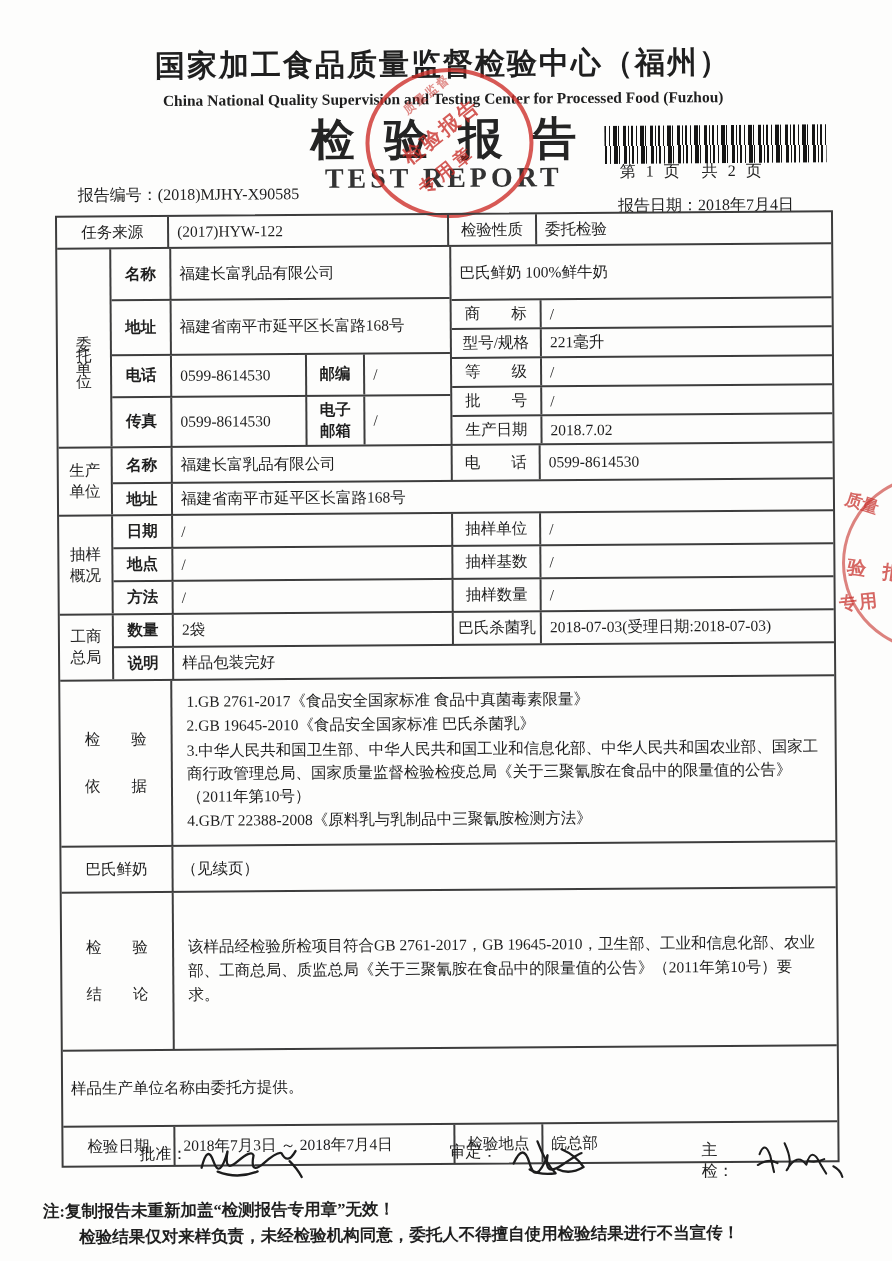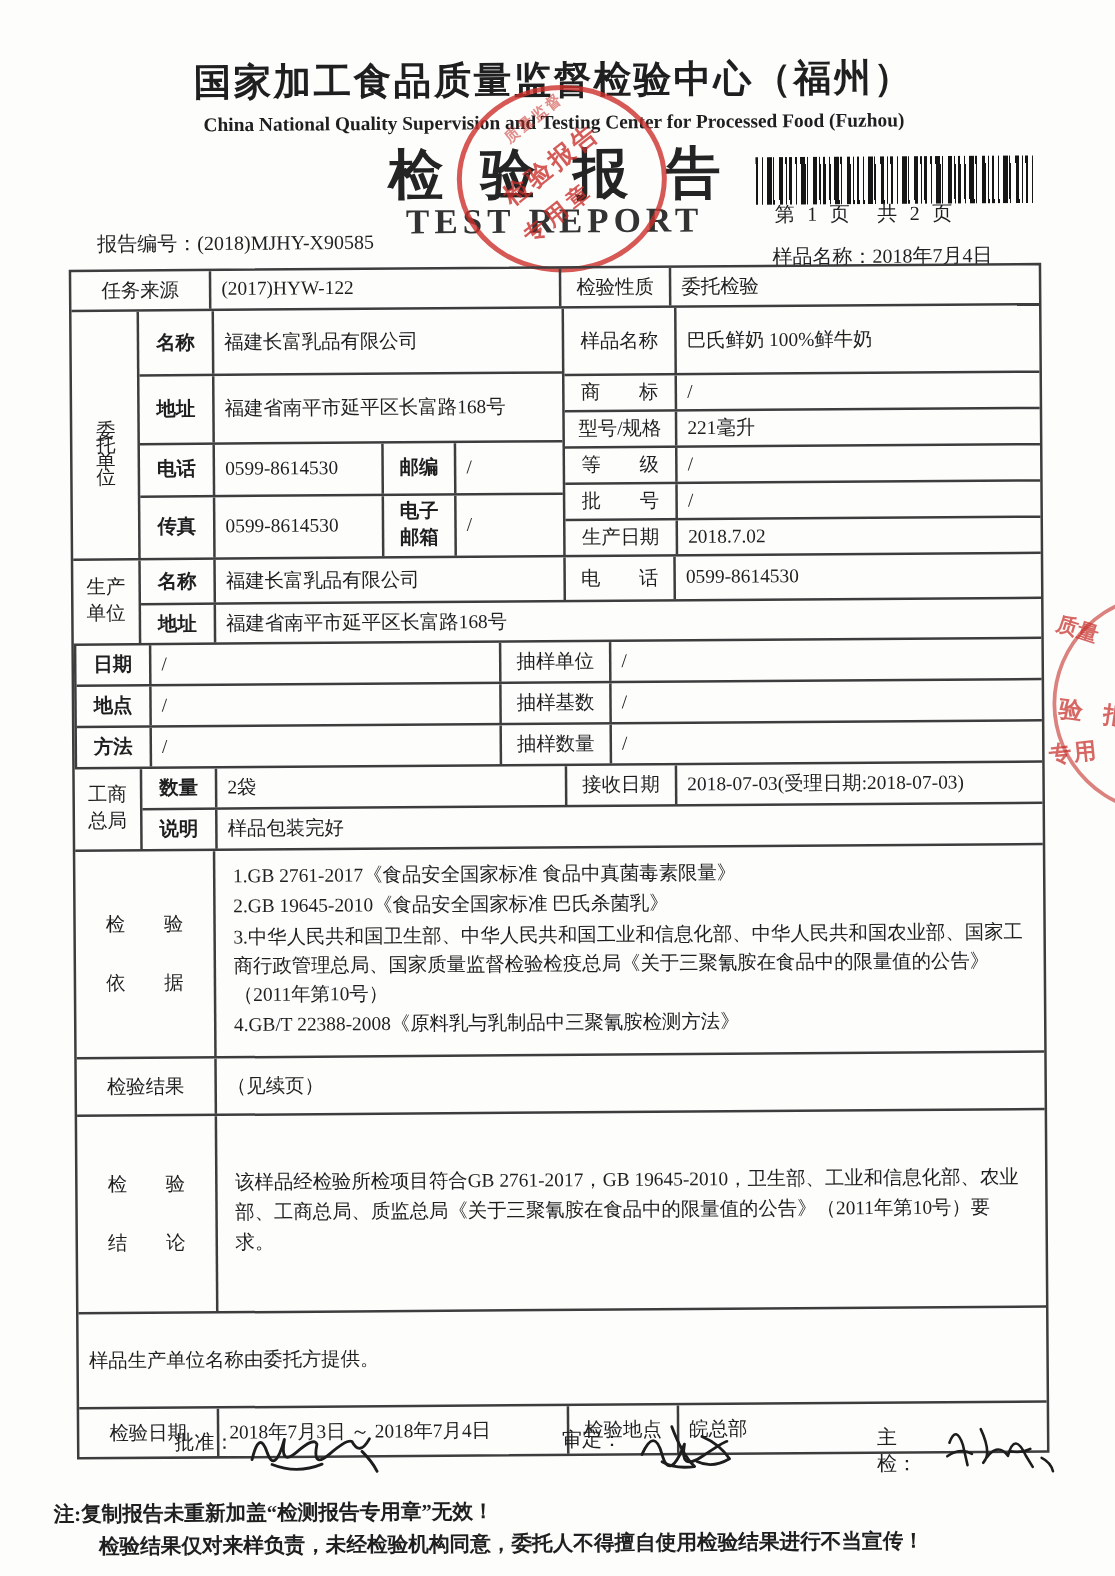--- a/index.html
+++ b/index.html
@@ -102,21 +102,21 @@
 
   <div class="stamp">
     <span class="s3">质量监督</span>
     <span class="s1">检验报告</span>
     <span class="s2">专用章</span>
   </div>
 
   <div class="barcode"></div>
   <div class="page-info">第 1 页　共 2 页</div>
   <div class="report-no"><span>报告编号：</span><span>(2018)MJHY-X90585</span></div>
-  <div class="report-date"><span>样品名称：</span><span>2018年7月4日</span></div>
+  <div class="report-date"><span>报告日期：</span><span>2018年7月4日</span></div>
 
   <div class="tbl">
 
     <div class="row hA">
       <div class="cell lab w110">任务来源</div>
       <div class="cell val w280">(2017)HYW-122</div>
       <div class="cell lab w88">检验性质</div>
       <div class="cell val">委托检验</div>
     </div>
 
@@ -143,21 +143,20 @@
           <div class="cell lab w58">传真</div>
           <div class="cell val w135">0599-8614530</div>
           <div class="cell lab w58">
                 <span class="wrap2">电子邮箱</span>
               </div>
           <div class="cell val">/</div>
         </div>
       </div>
       <div class="stack right-rows">
         <div class="srow">
-          <div class="cell lab w88">样品名称</div>
           <div class="cell val">巴氏鲜奶 100%鲜牛奶</div>
         </div>
         <div class="srow">
           <div class="cell lab w88">商　　标</div>
           <div class="cell val">/</div>
         </div>
         <div class="srow">
           <div class="cell lab w88">型号/规格</div>
           <div class="cell val">221毫升</div>
         </div>
@@ -188,20 +187,23 @@
           <div class="cell val">0599-8614530</div>
         </div>
         <div class="srow hC2">
           <div class="cell lab w58">地址</div>
           <div class="cell val">福建省南平市延平区长富路168号</div>
         </div>
       </div>
     </div>
 
     <div class="row">
+      <div class="cell lab w52">
+            <span class="wrap2">抽样概况</span>
+          </div>
       <div class="stack">
         <div class="srow hD">
           <div class="cell lab w58">日期</div>
           <div class="cell val w280">/</div>
           <div class="cell lab w88">抽样单位</div>
           <div class="cell val">/</div>
         </div>
         <div class="srow hD">
           <div class="cell lab w58">地点</div>
           <div class="cell val w280">/</div>
@@ -218,21 +220,21 @@
     </div>
 
     <div class="row">
       <div class="cell lab w52">
             <span class="wrap2">工商总局</span>
           </div>
       <div class="stack">
         <div class="srow hE1">
           <div class="cell lab w58">数量</div>
           <div class="cell val w280">2袋</div>
-          <div class="cell lab w88">接收日期</div>
+          <div class="cell lab w88">巴氏杀菌乳</div>
           <div class="cell val">2018-07-03(受理日期:2018-07-03)</div>
         </div>
         <div class="srow hE2">
           <div class="cell lab w58">说明</div>
           <div class="cell val">样品包装完好</div>
         </div>
       </div>
     </div>
 
     <div class="row hF">
@@ -242,21 +244,21 @@
       </div>
       <div class="cell val content">
         <div>1.GB 2761-2017《食品安全国家标准 食品中真菌毒素限量》</div>
         <div>2.GB 19645-2010《食品安全国家标准 巴氏杀菌乳》</div>
         <div>3.中华人民共和国卫生部、中华人民共和国工业和信息化部、中华人民共和国农业部、国家工商行政管理总局、国家质量监督检验检疫总局《关于三聚氰胺在食品中的限量值的公告》（2011年第10号）</div>
         <div>4.GB/T 22388-2008《原料乳与乳制品中三聚氰胺检测方法》</div>
       </div>
     </div>
 
     <div class="row hG">
-      <div class="cell lab w110">检验结果</div>
+      <div class="cell lab w110">巴氏鲜奶</div>
       <div class="cell val">（见续页）</div>
     </div>
 
     <div class="row hH">
       <div class="cell lab w110 two-line">
         <span>检　　验</span>
         <span>结　　论</span>
       </div>
       <div class="cell val" style="padding:10px 18px 10px 14px;line-height:1.55;">该样品经检验所检项目符合GB 2761-2017，GB 19645-2010，卫生部、工业和信息化部、农业部、工商总局、质监总局《关于三聚氰胺在食品中的限量值的公告》（2011年第10号）要求。</div>
     </div>

